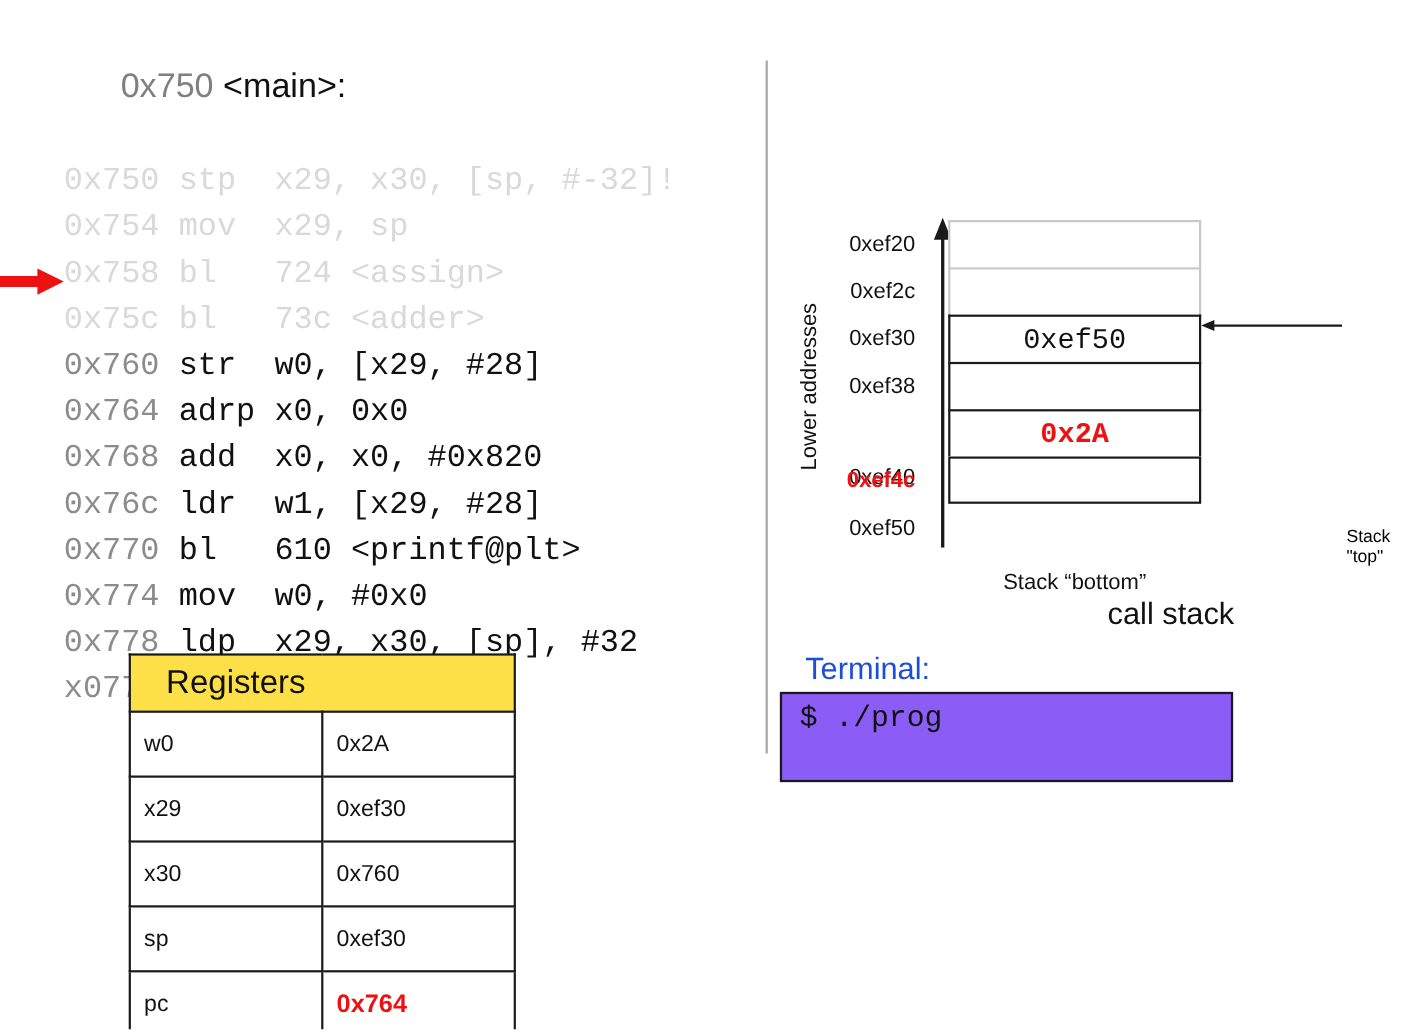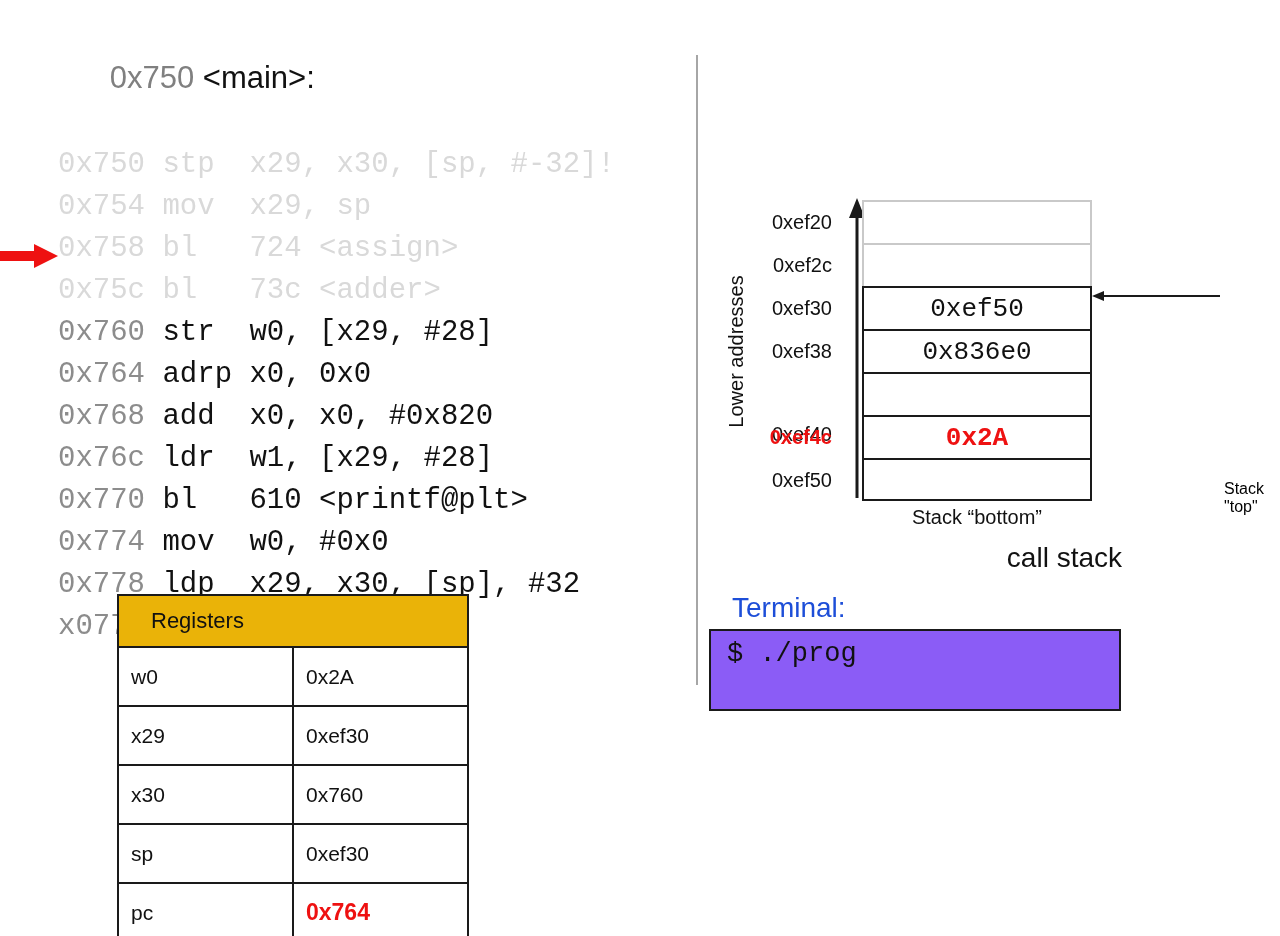--- a/index.html
+++ b/index.html
@@ -75,22 +75,22 @@
     font-family: "Liberation Sans", sans-serif;
     font-size: 21px;
     color: #111111;
     padding: 6px 0 6px 12px;
     height: 45px;
     vertical-align: middle;
   }
   #registers-table td.name { width: 175px; }
   #registers-table td.val  { width: 177px; }
   #registers-table td.hdr {
-    background: #eab308;
-    font-size: 22px;
+    background: #fde047;
+    font-size: 30px;
     height: 38px;
     padding-left: 32px;
   }
   #registers-table td.highlight {
     color: #ee1111;
     font-weight: bold;
     font-size: 23px;
   }
 
   
@@ -167,21 +167,21 @@
   #stack-top-annot {
     position: absolute;
     left: 392px;
     top: 103px;
     width: 200px;
     height: 26px;
   }
   #stack-bottom-label {
     position: absolute;
     left: 162px;
-    top: 326px;
+    top: 338px;
     width: 230px;
     text-align: center;
     font-family: "Liberation Sans", sans-serif;
     font-size: 20px;
     color: #111111;
   }
   #call-stack-caption {
     position: absolute;
     left: 132px;
     top: 362px;
@@ -302,23 +302,20 @@
         <div class="stack-cell faint">
           <span></span>
         </div>
         <div class="stack-cell faint">
           <span></span>
         </div>
         <div class="stack-cell">
           <span>0xef50</span>
         </div>
         <div class="stack-cell">
-          <span>0x836e0</span>
-        </div>
-        <div class="stack-cell">
           <span></span>
         </div>
         <div class="stack-cell red-val">
           <span>0x2A</span>
         </div>
         <div class="stack-cell last">
           <span></span>
         </div>
       </div>
 

